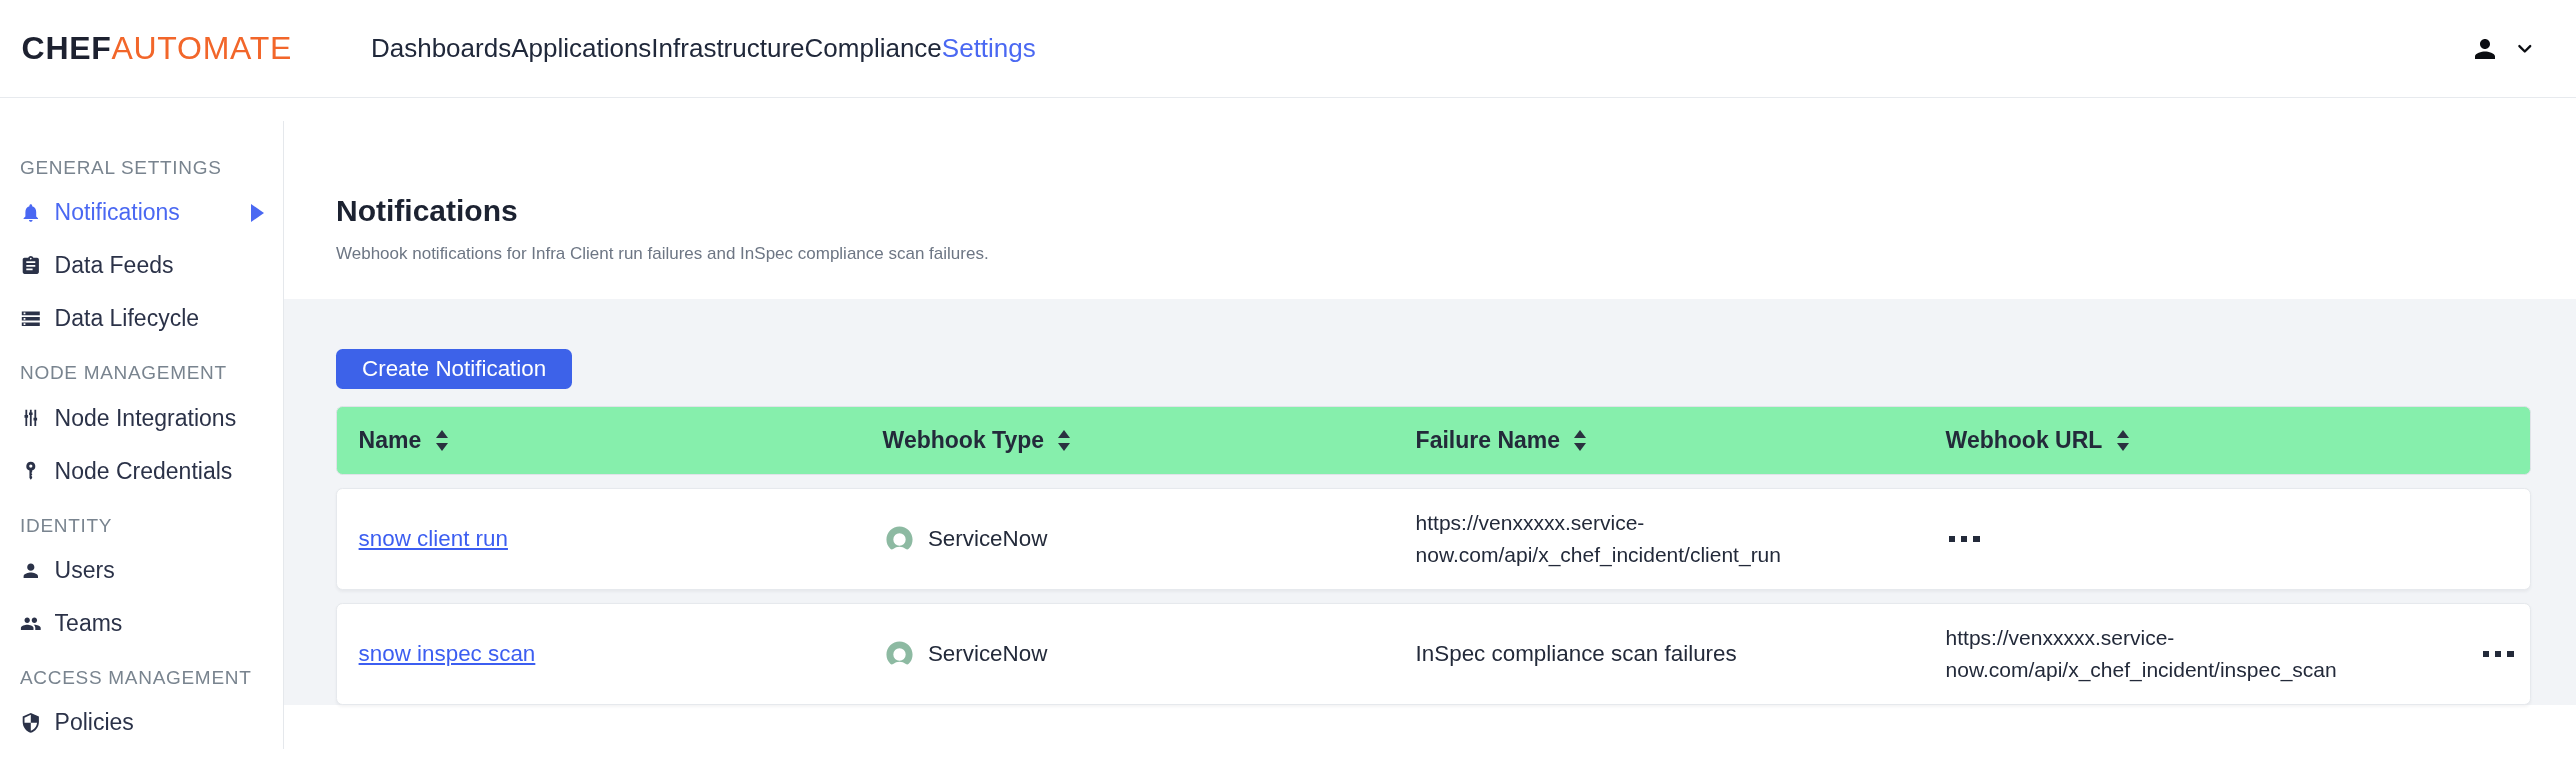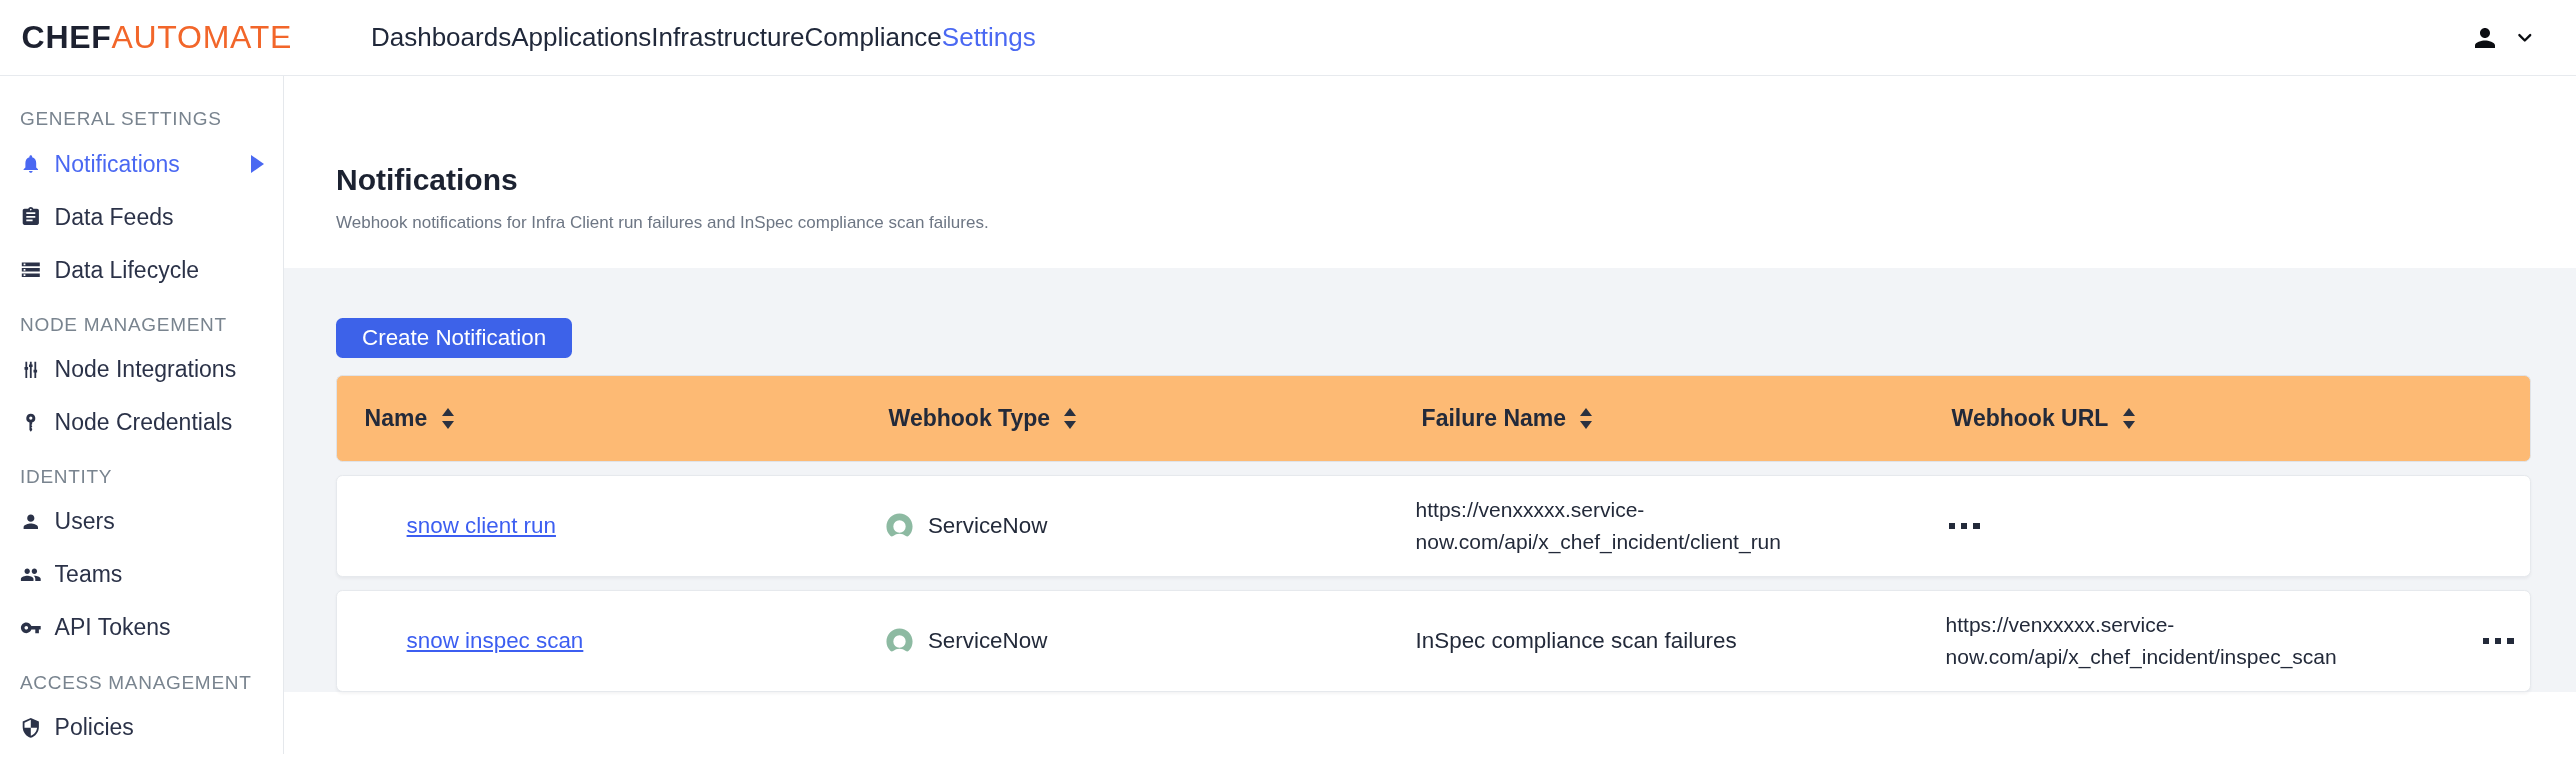--- a/index.html
+++ b/index.html
@@ -1,20 +1,20 @@
 <!DOCTYPE html>
 <html style="font-size:11.5px"><head>
 <meta charset="utf-8">
 <style>
   * { margin:0; padding:0; box-sizing:border-box; }
   html,body { width:2576px; height:767px; overflow:hidden; background:#fff;
     font-family:"Liberation Sans", sans-serif; color:#232a3a; }
 
   
-  .navbar { height:76px; display:flex; align-items:center; background:#fff;
+  .navbar { height:98px; display:flex; align-items:center; background:#fff;
     border-bottom:1.4px solid #e7eaee; padding:0 40px 0 21.6px; position:relative; z-index:2; }
   .logo { font-size:32px; font-weight:800; letter-spacing:0.7px; white-space:nowrap; }
   .logo .part1 { color:#1d2130; }
   .logo .part2 { color:#f2662a; font-weight:500; }
   .nav-links { display:flex; align-items:center; margin-left:79px; }
   .nav-link { font-size:26px; color:#20283a; text-decoration:none; cursor:pointer; }
   .nav-link.active { color:#4a68f2; }
   .nav-right { margin-left:auto; display:flex; align-items:center; gap:14.4px; cursor:pointer; }
   .nav-right svg { display:block; }
 
@@ -41,33 +41,33 @@
   .page-title { font-size:30px; font-weight:700; color:#1c2231; }
   .page-subtitle { font-size:17px; color:#6d7684; margin-top:16px; }
 
   .main-body { padding:50px 46px 0 52px; }
   .btn-primary { display:inline-flex; align-items:center; height:40px; padding:0 26px;
     background:#3d62e9; color:#fff; font-size:22.4px; border:none; border-radius:6.5px; cursor:pointer;
     font-family:"Liberation Sans", sans-serif; }
 
   .table { width:2195px; margin-top:17.3px; }
   .t-grid { display:grid; grid-template-columns:524px 533px 530px 534px 1fr; align-items:center; }
-  .t-header { height:87px; background:#fdba74; border:1.4px solid #e0e3e8; border-radius:6.5px;padding-left:6px; }
+  .t-header { height:69px; background:#86efac; border:1.4px solid #e0e3e8; border-radius:6.5px; }
   .th-cell { display:flex; align-items:center; padding-left:21.6px; font-size:23px; font-weight:700;
     color:#232a3a; cursor:pointer; }
   .sort { display:flex; flex-direction:column; gap:5px; margin-left:14.4px; cursor:pointer; }
   .sort .up { width:0; height:0; border-left:6.5px solid transparent; border-right:6.5px solid transparent;
     border-bottom:8.7px solid #2a3140; }
   .sort .down { width:0; height:0; border-left:6.5px solid transparent; border-right:6.5px solid transparent;
     border-top:8.7px solid #2a3140; }
 
   .t-row { height:102px; background:#fff; border:1.4px solid #e6e9ed; border-radius:6.5px;
     margin-top:13px; box-shadow:0 1.4px 2.9px rgba(30,40,60,0.05); }
   .td-cell { display:flex; align-items:center; padding-left:21.6px; font-size:22.4px; color:#232a3a; }
-  .td-cell a { color:#3c5ef1; text-decoration:underline; cursor:pointer; font-size:22.4px;margin-left:48px; }
+  .td-cell a { color:#3c5ef1; text-decoration:underline; cursor:pointer; font-size:22.4px; }
   .sn-icon { width:33px; height:33px; margin-right:12.3px; flex:0 0 auto; }
   .url-cell { display:block; padding-top:0; font-size:21px; line-height:32px; color:#232a3a; }
   .menu-btn { display:flex; gap:5.8px; align-items:center; justify-content:flex-start; padding-left:24.5px;
     background:none; border:none; cursor:pointer; }
   .menu-btn .dot { width:6.5px; height:6.5px; background:#232a3a; }
 </style>
 </head>
 <body>
 
 <div class="navbar">
@@ -162,28 +162,20 @@
 
     <div class="side-item">
       <span class="icon">
         <svg viewBox="0 0 24 24">
             <path d="M16 11c1.66 0 2.99-1.34 2.99-3S17.66 5 16 5c-1.66 0-3 1.34-3 3s1.34 3 3 3zm-8 0c1.66 0 2.99-1.34 2.99-3S9.66 5 8 5C6.34 5 5 6.34 5 8s1.34 3 3 3zm0 2c-2.33 0-7 1.17-7 3.5V19h14v-2.5c0-2.33-4.67-3.5-7-3.5zm8 0c-.29 0-.62.02-.97.05 1.16.84 1.97 1.97 1.97 3.45V19h6v-2.5c0-2.33-4.67-3.5-7-3.5z"></path>
           </svg>
       </span>
       <span class="lbl">Teams</span>
     </div>
 
-    <div class="side-item">
-      <span class="icon">
-        <svg viewBox="0 0 24 24">
-            <path d="M12.65 10C11.83 7.67 9.61 6 7 6c-3.31 0-6 2.69-6 6s2.69 6 6 6c2.61 0 4.83-1.67 5.65-4H17v4h4v-4h2v-4H12.65zM7 14c-1.1 0-2-.9-2-2s.9-2 2-2 2 .9 2 2-.9 2-2 2z"></path>
-          </svg>
-      </span>
-      <span class="lbl">API Tokens</span>
-    </div>
 
     <div class="side-section-label">ACCESS MANAGEMENT</div>
 
     <div class="side-item">
       <span class="icon">
         <svg viewBox="0 0 24 24">
             <path d="M12 1L3 5v6c0 5.55 3.84 10.74 9 12 5.16-1.26 9-6.45 9-12V5l-9-4zm0 10.99h7c-.53 4.12-3.28 7.79-7 8.94V12H5V6.3l7-3.11v8.8z"></path>
           </svg>
       </span>
       <span class="lbl">Policies</span>

